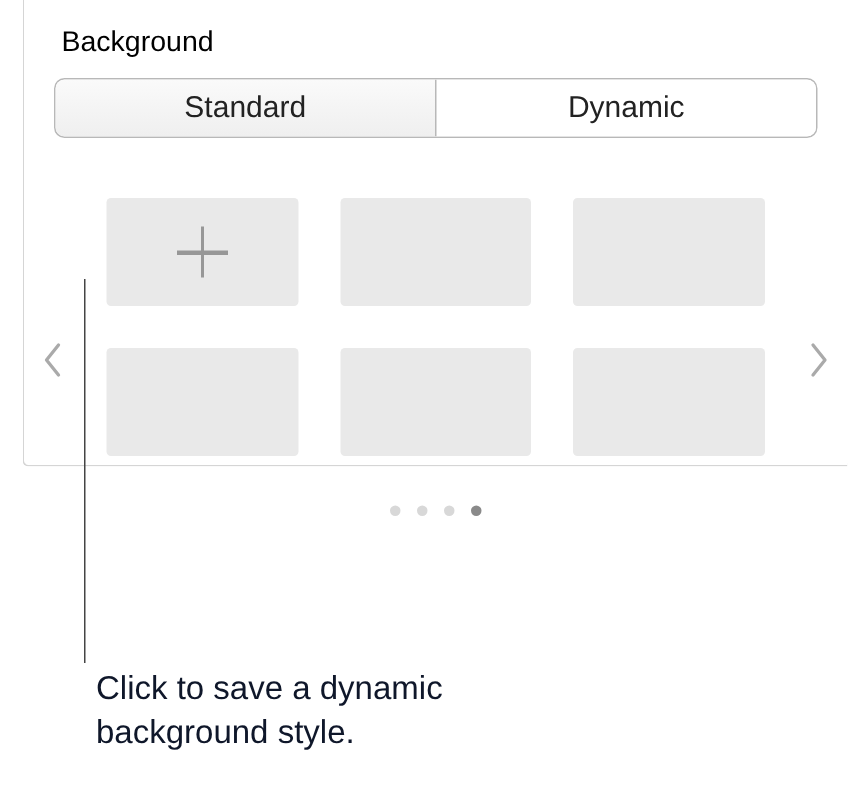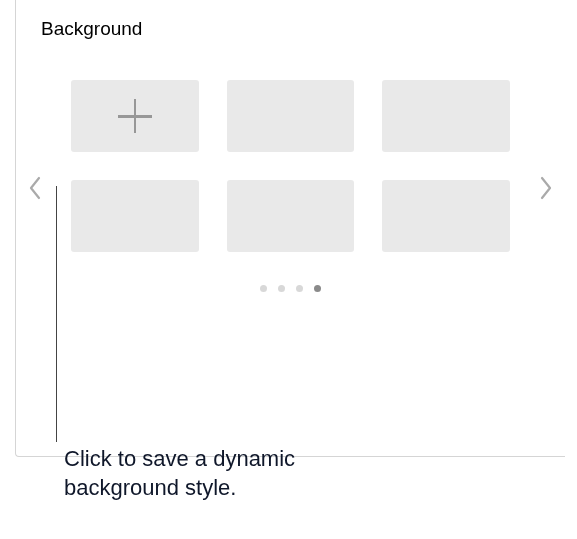--- a/index.html
+++ b/index.html
@@ -12,21 +12,21 @@
       background: #ffffff;
       width: 577px;
       height: 539px;
       position: relative;
     }
     .panel {
       position: absolute;
       left: 15px;
       top: 0;
       width: 550px;
-      height: 457px;
+      height: 311px;
       background: #ffffff;
       border: 1px solid #d5d5d5;
       border-top: none;
       border-right: none;
       border-radius: 0 0 0 4px;
     }
     .heading {
       font-size: 19px;
       color: #000;
       padding: 18px 0 0 25px;
@@ -151,20 +151,28 @@
       width: 340px;
     }
   </style>
 </head>
 <body>
 
 <div class="panel">
 
   <div class="heading">Background</div>
 
+  <div class="segmented">
+    <div class="segment">
+      <span>Standard</span>
+    </div>
+    <div class="segment selected">
+      <span>Dynamic</span>
+    </div>
+  </div>
 
   <div class="carousel-area">
 
     <div class="nav-chevron left">
       <span>
         <svg viewBox="0 0 14 24" fill="none" stroke="currentColor" stroke-width="2.2" stroke-linecap="round" stroke-linejoin="round">
           <polyline points="11,2 3,12 11,22"></polyline>
         </svg>
       </span>
     </div>

